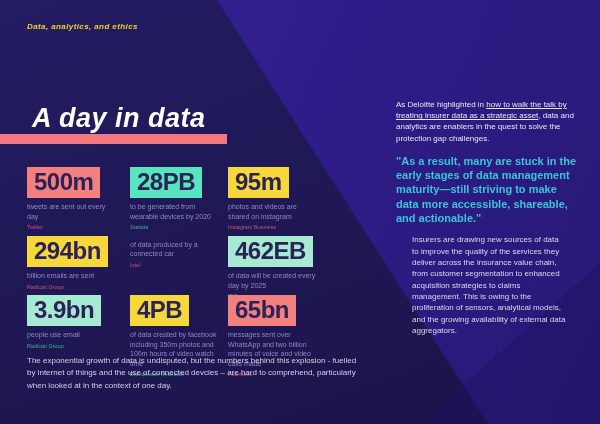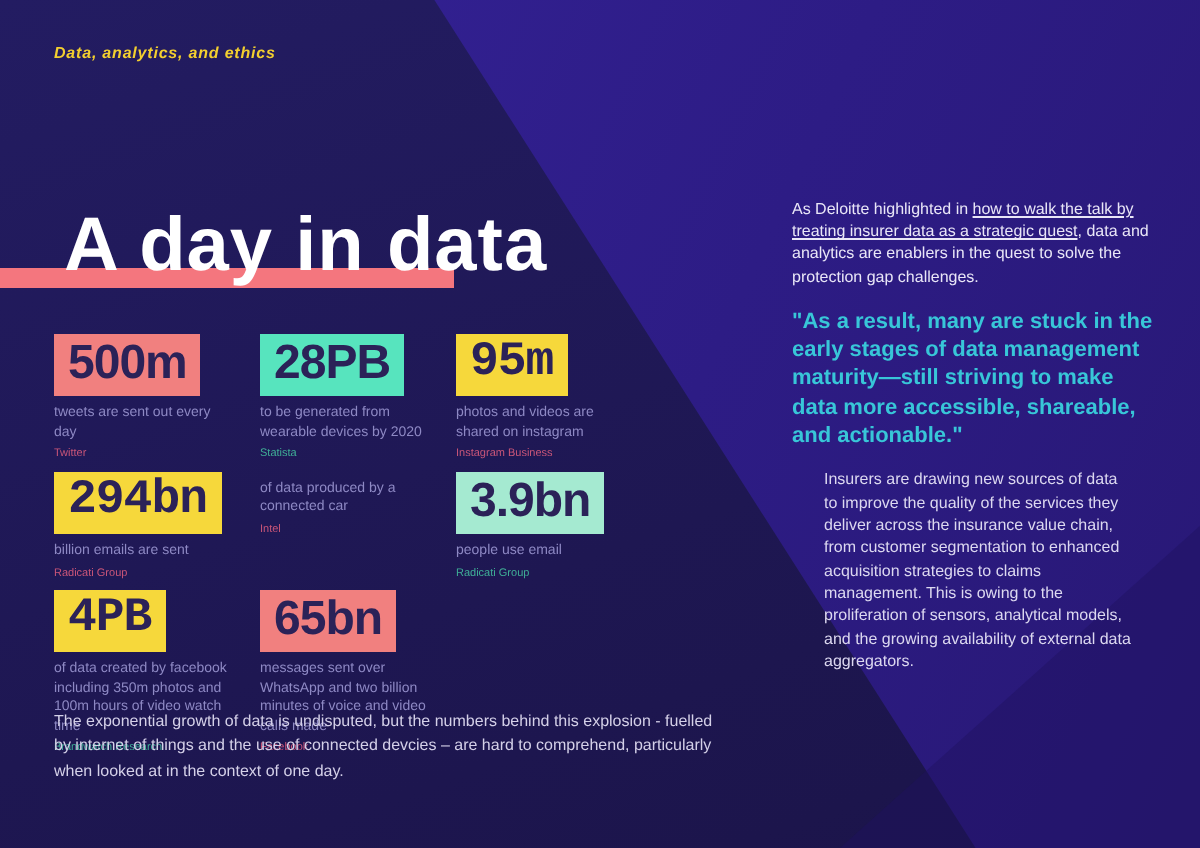--- a/index.html
+++ b/index.html
@@ -19,33 +19,33 @@
   }
   .eyebrow{
     position:absolute;left:27px;top:22px;
     color:#f3cf2f;font-size:8px;font-weight:bold;letter-spacing:.4px;font-style:italic;
   }
   .title-bar{
     position:absolute;left:0;top:134px;width:227px;height:10px;background:#f4767e;
   }
   .title{
     position:absolute;left:32px;top:104px;margin:0;
-    color:#ffffff;font-size:38px;font-weight:bold;letter-spacing:.5px;line-height:1.05;
+    color:#ffffff;font-size:27px;font-weight:bold;letter-spacing:.5px;line-height:1.05;font-style:italic;
   }
   .stats{
     position:absolute;left:27px;top:167px;
     display:grid;grid-template-columns:103px 98px 135px;grid-template-rows:69px 59px auto;
   }
   .stat{padding-right:8px;}
   .stat .val{
     display:inline-block;font-weight:bold;font-size:24px;line-height:1.1;
     padding:2px 7px 3px;color:#2b2258;letter-spacing:-.5px;text-align:center;
   }
   .bg-pink{background:#f1807f;}
-  .bg-yellow{background:#f6d83b;font-family:Liberation Mono, monospace;}
+  .bg-yellow{background:#f6d83b;}
   .bg-teal{background:#57e4be;}
   .bg-mint{background:#a5ead1;}
   .stat .desc{
     margin-top:4px;color:#8e89c4;font-size:7px;line-height:1.35;max-width:88px;
   }
   .stat .src{margin-top:3px;font-size:5.5px;line-height:1.2;}
   .src-pink{color:#c95578;}
   .src-teal{color:#3fae96;}
   .footer{
     position:absolute;left:27px;top:355px;width:338px;
@@ -90,20 +90,25 @@
 
     <div class="stat">
       <span class="val bg-yellow">294bn</span>
       <div class="desc">billion emails are sent</div>
       <div class="src src-pink">Radicati Group</div>
     </div>
     <div class="stat">
       <div class="desc">of data produced by a connected car</div>
       <div class="src src-pink">Intel</div>
     </div>
+    <div class="stat">
+      <span class="val bg-mint">462EB</span>
+      <div class="desc">of data will be created every day by 2025</div>
+      <div class="src src-teal">IDC</div>
+    </div>
 
     <div class="stat">
       <span class="val bg-mint">3.9bn</span>
       <div class="desc">people use email</div>
       <div class="src src-teal">Radicati Group</div>
     </div>
     <div class="stat">
       <span class="val bg-yellow">4PB</span>
       <div class="desc">of data created by facebook including 350m photos and 100m hours of video watch time</div>
       <div class="src src-teal">Brandwatch Research</div>
@@ -111,17 +116,17 @@
     <div class="stat">
       <span class="val bg-pink">65bn</span>
       <div class="desc">messages sent over WhatsApp and two billion minutes of voice and video calls made</div>
       <div class="src src-pink">Facebook</div>
     </div>
   </div>
 
   <div class="footer">The exponential growth of data is undisputed, but the numbers behind this explosion - fuelled by internet of things and the use of connected devcies – are hard to comprehend, particularly when looked at in the context of one day.</div>
 
   <div class="sidecol">
-    <p class="intro"><span>As Deloitte highlighted in </span><a href="#">how to walk the talk by treating insurer data as a strategic quest</a><span>, data and analytics are enablers in the quest to solve the protection gap challenges.</span></p>
+    <p class="intro"><span>As Deloitte highlighted in </span><a href="#">how to walk the talk by treating insurer data as a strategic asset</a><span>, data and analytics are enablers in the quest to solve the protection gap challenges.</span></p>
     <p class="quote">"As a result, many are stuck in the early stages of data management maturity—still striving to make data more accessible, shareable, and actionable."</p>
     <p class="body">Insurers are drawing new sources of data to improve the quality of the services they deliver across the insurance value chain, from customer segmentation to enhanced acquisition strategies to claims management. This is owing to the proliferation of sensors, analytical models, and the growing availability of external data aggregators.</p>
   </div>
 </div>
 
 </body></html>

